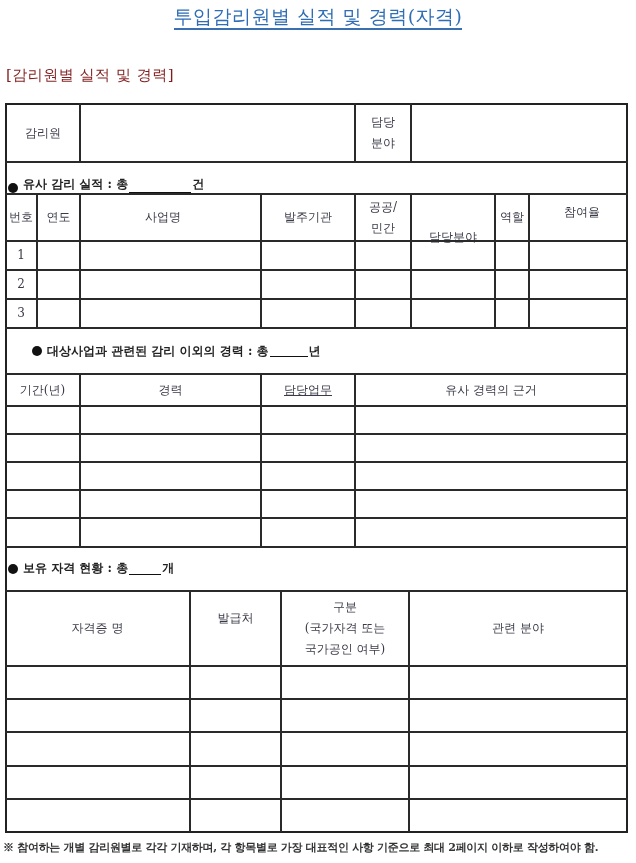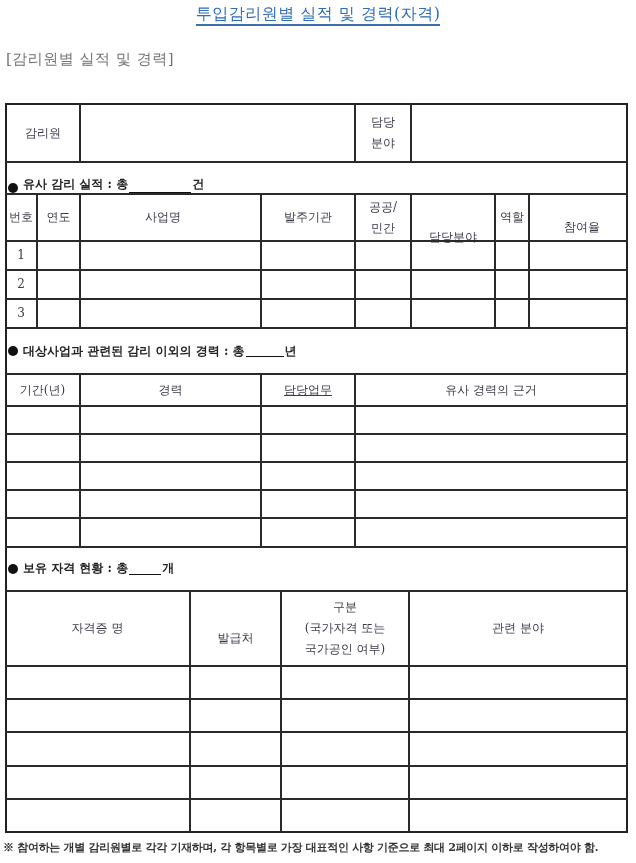--- a/index.html
+++ b/index.html
@@ -1,24 +1,24 @@
 <!DOCTYPE html>
 <html><head>
   <meta charset="utf-8">
   <style>
     * { box-sizing: border-box; margin: 0; padding: 0; }
     html, body { width: 636px; height: 863px; background: #ffffff; overflow: hidden; }
     body { position: relative; font-family: "DejaVu Serif", "Liberation Serif", serif; color: #333340; }
     .title {
       position: absolute; left: 0; top: 4px; width: 636px; text-align: center;
-      font-size: 16px; color: #2f6db5; letter-spacing: 0.5px;
+      font-size: 19px; color: #2f6db5; letter-spacing: 0.5px;
     }
     .title span { border-bottom: 2px solid #3a6fb0; padding-bottom: 1px; }
     .subtitle {
-      position: absolute; left: 6px; top: 50px; font-size: 15px; color: #737373;
+      position: absolute; left: 6px; top: 66px; font-size: 15px; color: #7f1d1d;
       letter-spacing: 0.5px;
     }
     .frame {
       position: absolute; left: 5px; top: 103px; width: 623px; height: 730px;
       border: 2px solid #222; border-top-width: 2px;
     }
     .hl { position: absolute; height: 0; border-top: 2px solid #2a2a2a; }
     .vl { position: absolute; width: 0; border-left: 2px solid #2a2a2a; }
     .cell {
       position: absolute; display: flex; align-items: center; justify-content: center;
@@ -70,31 +70,31 @@
 <div class="vl" style="left:528px; top:193px; height:135px;"></div>
 
 <div class="cell" style="left:6px; top:195px; width:30px; height:45px;">번호</div>
 <div class="cell" style="left:38px; top:195px; width:41px; height:45px;">연도</div>
 <div class="cell" style="left:68px; top:195px; width:190px; height:45px;border-radius:16px;">사업명</div>
 <div class="cell" style="left:262px; top:195px; width:92px; height:45px;">발주기관</div>
 <div class="cell" style="left:356px; top:195px; width:54px; height:45px; white-space:pre-line;">공공/
 민간</div>
 <div class="cell" style="left:412px; top:195px; width:82px; height:45px;margin-top:20px;">담당분야</div>
 <div class="cell" style="left:496px; top:195px; width:32px; height:45px;">역할</div>
-<div class="cell" style="left:530px; top:205px; width:104px; height:45px;border-radius:6px;">참여율</div>
+<div class="cell" style="left:530px; top:190px; width:104px; height:45px;border-radius:6px;">참여율</div>
 <div class="hl" style="left:5px; top:240px; width:623px;"></div>
 
 <div class="cell" style="left:6px; top:242px; width:30px; height:27px;">1</div>
 <div class="hl" style="left:5px; top:269px; width:623px;"></div>
 <div class="cell" style="left:6px; top:271px; width:30px; height:27px;">2</div>
 <div class="hl" style="left:5px; top:298px; width:623px;"></div>
 <div class="cell" style="left:6px; top:300px; width:30px; height:27px;">3</div>
 <div class="hl" style="left:5px; top:327px; width:623px;"></div>
 
-<div class="section-label" style="top:329px; height:44px;">
+<div class="section-label" style="top:329px; height:44px;padding-left:24px;">
   <span class="bullet"></span>
   <span>대상사업과 관련된 감리 이외의 경력 : 총</span>
   <span class="blank" style="width:38px;"></span>
   <span>년</span>
 </div>
 <div class="hl" style="left:5px; top:373px; width:623px;"></div>
 
 <div class="vl" style="left:79px; top:373px; height:173px;"></div>
 <div class="vl" style="left:260px; top:373px; height:173px;"></div>
 <div class="vl" style="left:354px; top:373px; height:173px;"></div>
@@ -116,21 +116,21 @@
   <span class="blank" style="width:32px;"></span>
   <span>개</span>
 </div>
 <div class="hl" style="left:5px; top:590px; width:623px;"></div>
 
 <div class="vl" style="left:189px; top:590px; height:242px;"></div>
 <div class="vl" style="left:280px; top:590px; height:242px;"></div>
 <div class="vl" style="left:408px; top:590px; height:242px;"></div>
 
 <div class="cell" style="left:6px; top:592px; width:183px; height:72px;">자격증 명</div>
-<div class="cell" style="left:191px; top:596px; width:89px; height:84px;">발급처</div>
+<div class="cell" style="left:191px; top:576px; width:89px; height:84px;">발급처</div>
 <div class="cell" style="left:282px; top:592px; width:126px; height:72px; white-space:pre-line;">구분
 (국가자격 또는
 국가공인 여부)</div>
 <div class="cell" style="left:410px; top:592px; width:216px; height:72px;">관련 분야</div>
 <div class="hl" style="left:5px; top:665px; width:623px;"></div>
 <div class="hl" style="left:5px; top:698px; width:623px;"></div>
 <div class="hl" style="left:5px; top:731px; width:623px;"></div>
 <div class="hl" style="left:5px; top:765px; width:623px;"></div>
 <div class="hl" style="left:5px; top:798px; width:623px;"></div>
 

